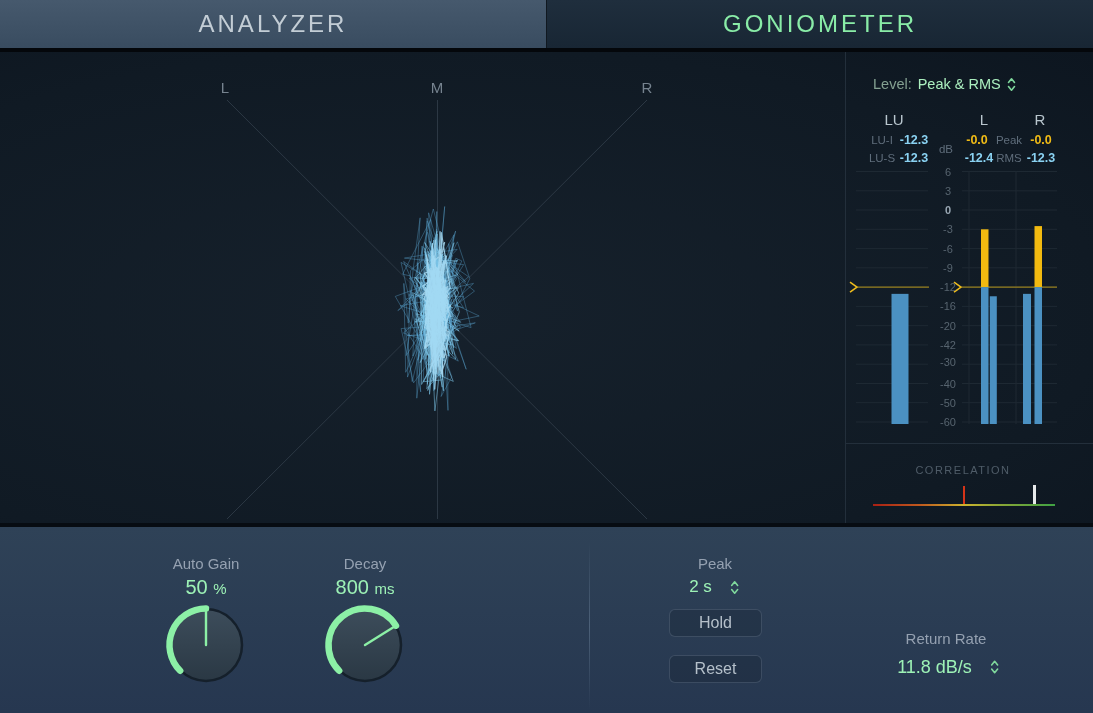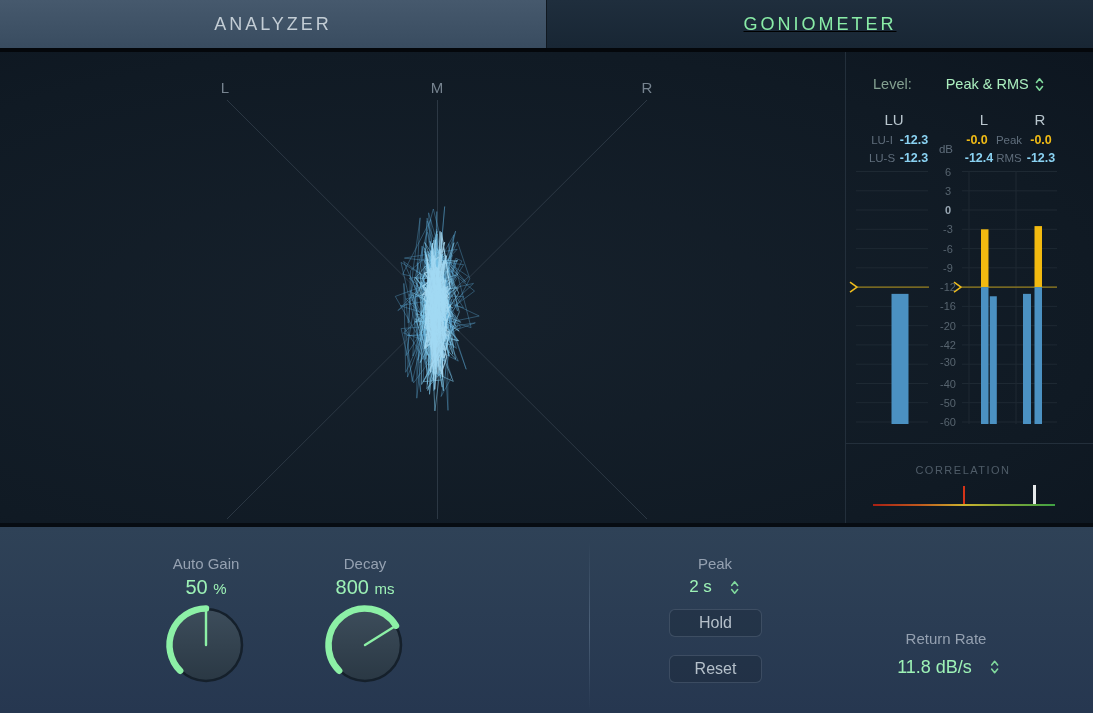--- a/index.html
+++ b/index.html
@@ -4,39 +4,39 @@
 <style>
   html,body{margin:0;padding:0;background:#05080c;}
   body{width:1093px;height:713px;overflow:hidden;font-family:"Liberation Sans",sans-serif;
        -webkit-font-smoothing:antialiased;}
   .app{position:relative;width:1093px;height:713px;background:#0a0f15;}
 
   
   .tabbar{position:absolute;left:0;top:0;width:1093px;height:48px;display:flex;}
   .tab{flex:1;display:flex;align-items:center;justify-content:center;cursor:default;}
   .tab-analyzer{background:linear-gradient(#46596d,#394c60);border-right:1px solid #101820;}
-  .tab-gonio{background:linear-gradient(#1f2e3d,#182634);text-decoration:underline;}
-  .tab-label{font-size:18px;letter-spacing:3px;color:#c3cdd5;}
+  .tab-gonio{background:linear-gradient(#1f2e3d,#182634);}
+  .tab-label{font-size:24px;letter-spacing:3px;color:#c3cdd5;}
   .tab-gonio .tab-label{color:#89eca7;}
   .tabbar-seam{position:absolute;left:0;top:48px;width:1093px;height:4px;background:#04070b;}
 
   
   .display{position:absolute;left:0;top:52px;width:1093px;height:471px;
            background:radial-gradient(ellipse at 40% 55%, #16212c 0%, #101a24 72%, #0d1620 100%);}
   #dsvg{position:absolute;left:0;top:0;}
   .axis-label{position:absolute;transform:translate(-50%,-50%);font-size:15px;color:#76838f;}
 
   .meter-panel{position:absolute;left:845px;top:0;width:248px;height:471px;
                border-left:1px solid #232f3b;}
   .meter-divider{position:absolute;left:845px;top:391px;width:248px;height:1px;background:#232f3b;}
 
   .level-row{position:absolute;left:873px;top:24px;display:flex;align-items:center;gap:6px;
              font-size:14.5px;cursor:default;}
   .level-label{color:#84a091;}
-  .level-value{color:#abefbf;margin-left:28px;}
+  .level-value{color:#abefbf;}
 
   .mtxt{position:absolute;transform:translate(-50%,-50%);white-space:nowrap;}
   .m-header{font-size:15px;color:#b9c6ce;}
   .m-small{font-size:11.5px;color:#5f6d7b;}
   .m-blue{font-size:12.5px;font-weight:bold;color:#8ad2f2;}
   .m-yellow{font-size:12.5px;font-weight:bold;color:#f0bb16;}
   .tick-label{position:absolute;transform:translate(-50%,-50%);font-size:11px;color:#57646f;}
   .tick-zero{color:#98a6b2;font-weight:bold;}
 
   .corr-label{position:absolute;transform:translate(-50%,-50%);font-size:11px;letter-spacing:1.5px;

